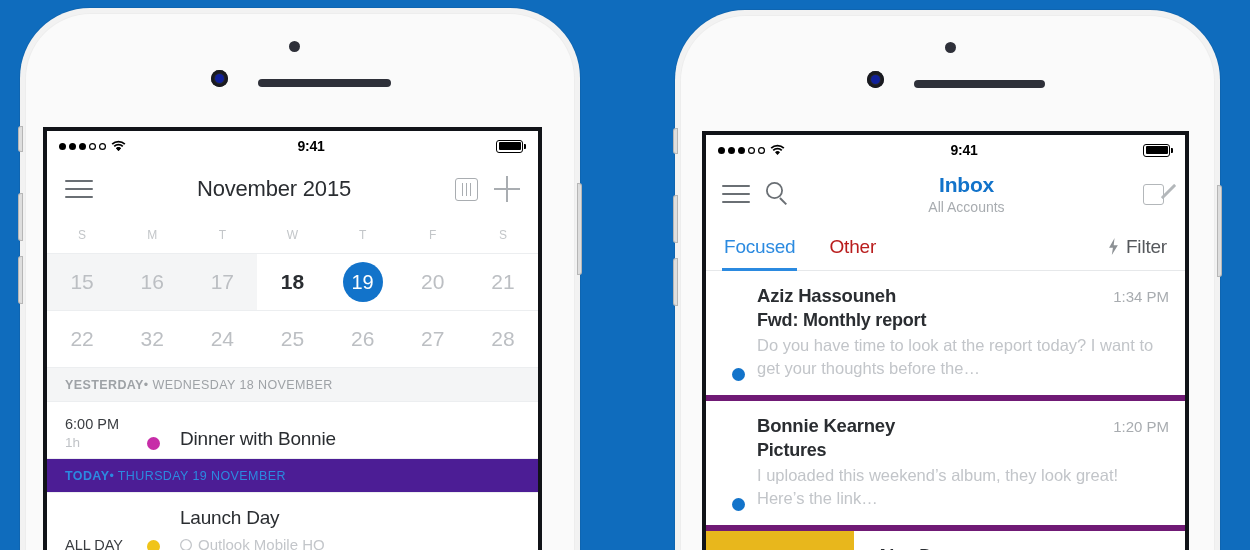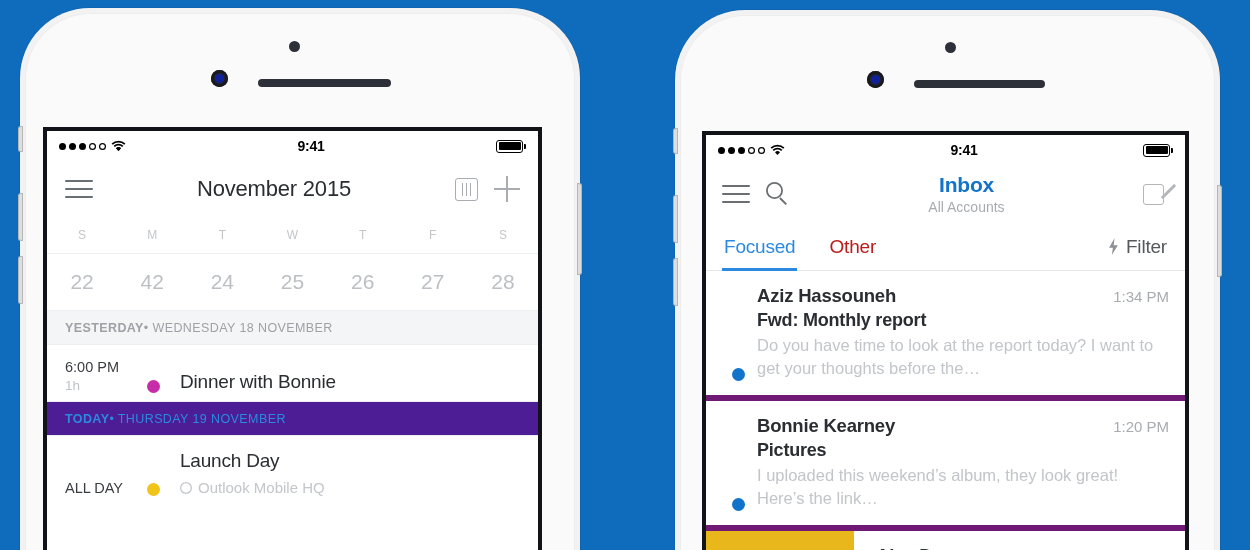--- a/index.html
+++ b/index.html
@@ -275,27 +275,50 @@
       <div class="weekdays">
         <div>S</div>
         <div>M</div>
         <div>T</div>
         <div>W</div>
         <div>T</div>
         <div>F</div>
         <div>S</div>
       </div>
 
-
       <div class="week">
+        <div class="day past">
+            <span>15</span>
+          </div>
+        <div class="day past">
+            <span>16</span>
+          </div>
+        <div class="day past">
+            <span>17</span>
+          </div>
+        <div class="day current">
+            <span>18</span>
+          </div>
+        <div class="day selected">
+            <span>19</span>
+          </div>
+        <div class="day">
+            <span>20</span>
+          </div>
+        <div class="day">
+            <span>21</span>
+          </div>
+      </div>
+
+      <div class="week">
         <div class="day">
             <span>22</span>
           </div>
         <div class="day">
-            <span>42</span>
+            <span>32</span>
           </div>
         <div class="day">
             <span>24</span>
           </div>
         <div class="day">
             <span>25</span>
           </div>
         <div class="day">
             <span>26</span>
           </div>

